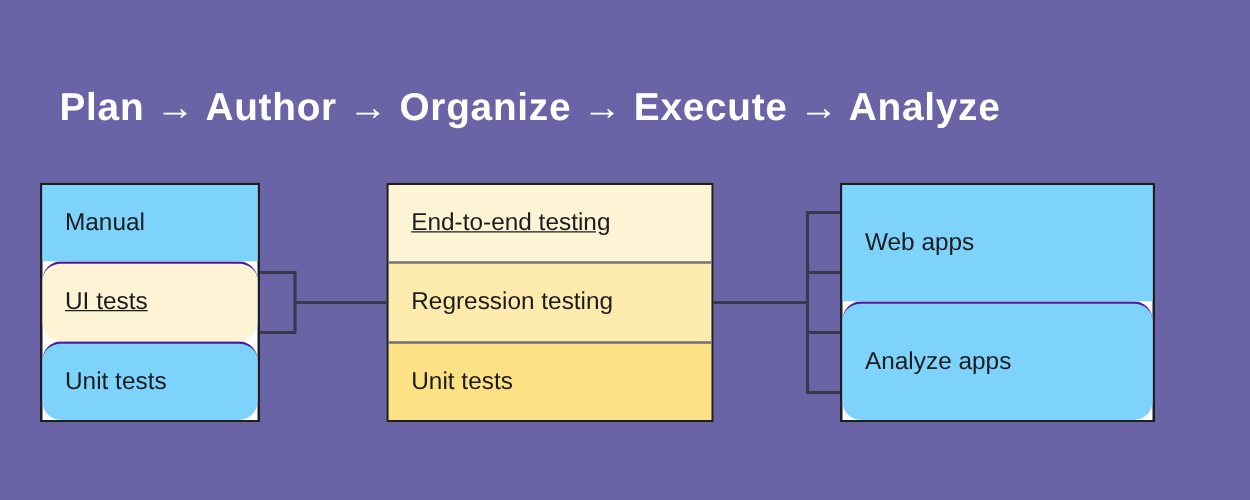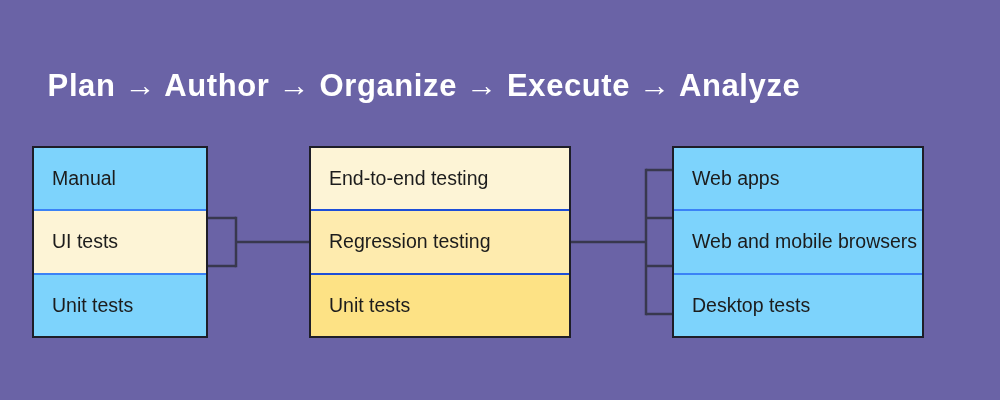--- a/index.html
+++ b/index.html
@@ -29,24 +29,24 @@
   }
   #box-test-types { left:32px;  width:176px; }
   #box-levels     { left:309px; width:262px; }
   #box-platforms  { left:672px; width:252px; }
   .row {
     flex:1; display:flex; align-items:center;
     padding-left:18px; box-sizing:border-box;
     font-size:19.5px; color:#1C1C1C;
     white-space:nowrap;
   }
-  .sep      { border-top:2px solid #3b82f6; }
-  .sep-dark { border-top:2px solid #1d4ed8; }
+  .sep      { border-top:2px solid #4c1d95;border-radius:15px; }
+  .sep-dark { border-top:2px solid #737373; }
   .tint-white  { background:#7dd3fc; }
-  .tint-cream  { background:#FDF4D6; }
+  .tint-cream  { background:#FDF4D6;text-decoration:underline; }
   .tint-yellow { background:#FEEBAE; }
   .tint-gold   { background:#FDE285; }
 </style>
 </head>
 <body>
 
 <div class="title">Plan → Author → Organize → Execute → Analyze</div>
 
 <svg class="connectors" width="1000" height="400" viewBox="0 0 1000 400" xmlns="http://www.w3.org/2000/svg">
   <g fill="none" stroke-width="2.5" stroke="#38384E">
@@ -85,18 +85,15 @@
   <div class="row tint-gold sep-dark">
     <span>Unit tests</span>
   </div>
 </div>
 
 <div class="box" id="box-platforms">
   <div class="row tint-white">
     <span>Web apps</span>
   </div>
   <div class="row tint-white sep">
-    <span>Web and mobile browsers</span>
-  </div>
-  <div class="row tint-white sep">
-    <span>Desktop tests</span>
+    <span>Analyze apps</span>
   </div>
 </div>
 
 </body></html>

